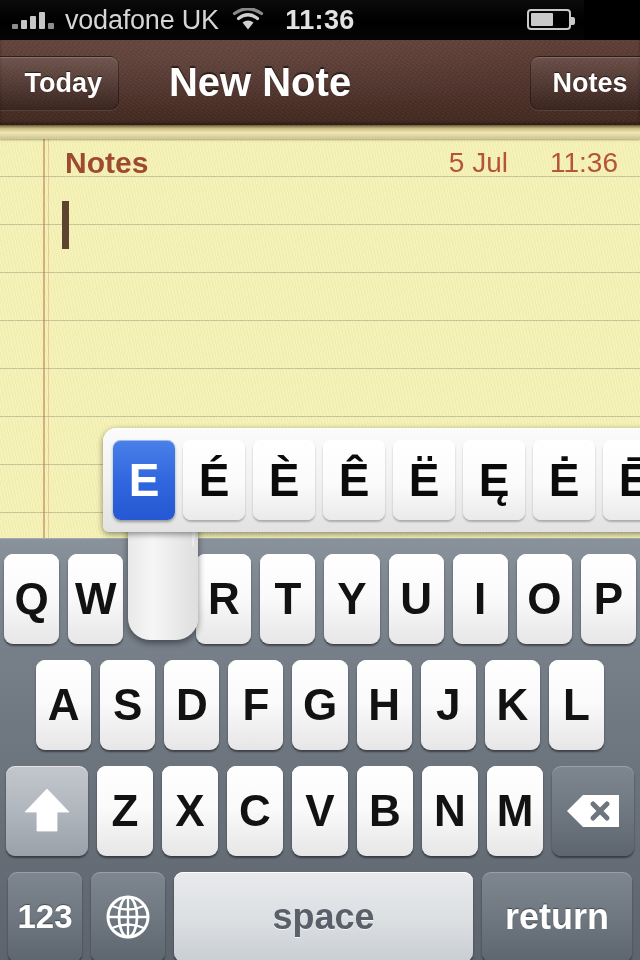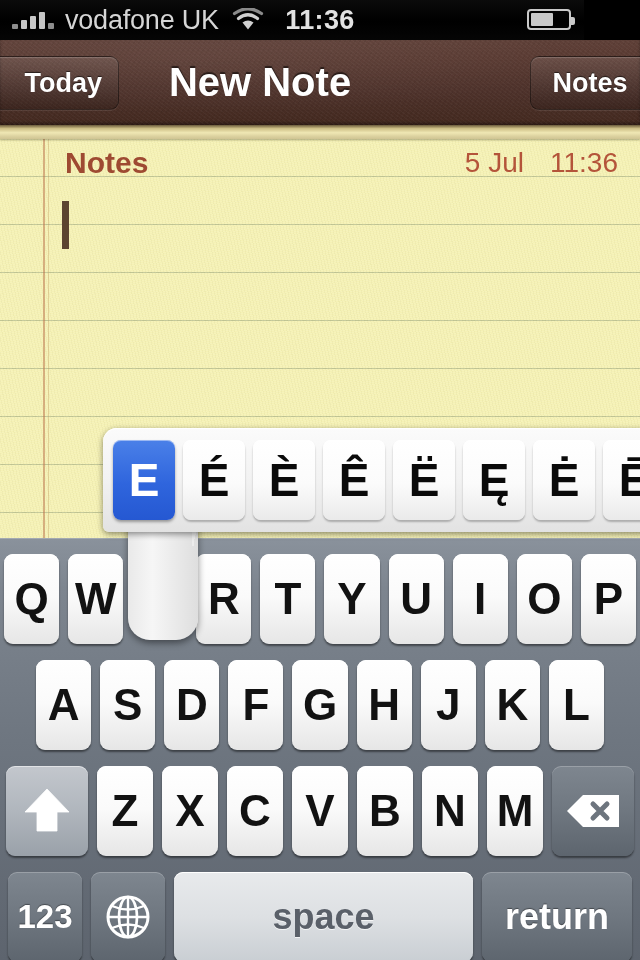--- a/index.html
+++ b/index.html
@@ -134,21 +134,21 @@
     background:rgba(190,150,90,.35); z-index:3;
   }
   .note-header {
     position:absolute; left:0; top:0; width:640px; height:48px; z-index:4;
     display:flex; align-items:center;
   }
   .note-today {
     margin-left:65px; color:#9e4a32; font-size:30px; font-weight:700;
   }
   .note-meta {
-    position:absolute; right:22px; display:flex; gap:26px;
+    position:absolute; right:22px; display:flex; gap:42px;
     color:#b4543a; font-size:28px; font-weight:400;
   }
   .note-cursor {
     position:absolute; left:62px; top:62px; width:7px; height:48px;
     background:#5c4430; z-index:5;
   }
 
   
   .accent-popup {
     position:absolute; left:103px; top:428px; width:560px; height:104px; z-index:32;

